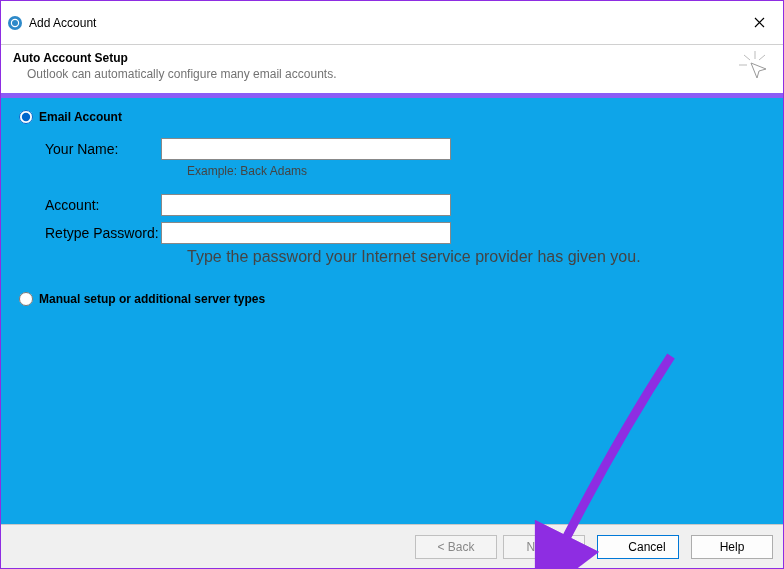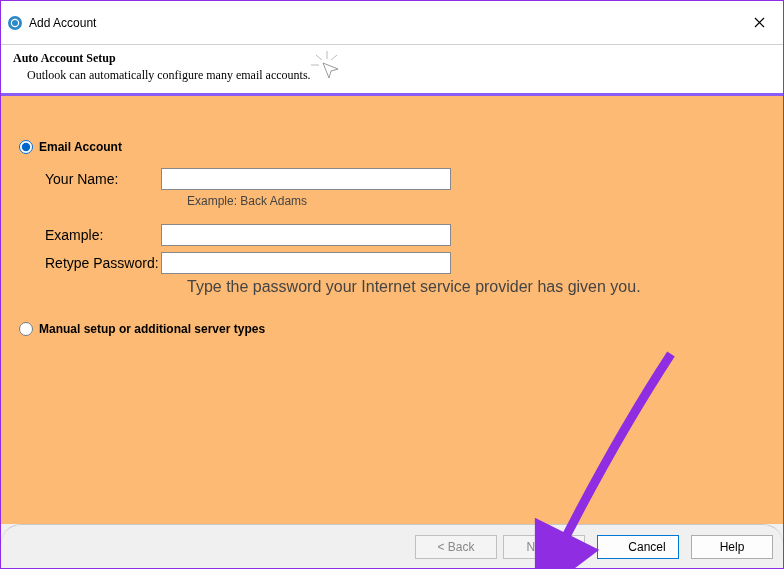--- a/index.html
+++ b/index.html
@@ -39,47 +39,46 @@
   .close-btn {
     width: 40px; height: 26px;
     display: flex; align-items: center; justify-content: center;
     font-size: 14px;
     color: #000;
   }
 
   .header {
     background: #fff;
     padding: 6px 12px 10px 12px;
-    border-bottom: 3px solid #8b5cf6;
-    display: flex;
-    justify-content: flex-start;
+    border-bottom: 5px solid #8b5cf6;
+    display: flex;
+    justify-content: space-between;
     align-items: flex-start;
-    font-family: Liberation Serif, serif;
   }
   .header h1 {
     margin: 0 0 2px 0;
     font-size: 12px;
     font-weight: bold;
   }
   .header p {
     margin: 0 0 0 14px;
     font-size: 12px;
-    color: #000000;
+    color: #737373;
   }
   .header .wizard-icon {
     width: 32px; height: 32px;
     flex-shrink: 0;
     color: #999;
   }
 
   .body {
     flex: 1;
-    padding: 44px 18px 10px 18px;
+    padding: 12px 18px 10px 18px;
     position: relative;
-    background: #fdba74;
+    background: #0ea5e9;
   }
 
   .radio-row {
     display: flex;
     align-items: center;
     margin-bottom: 14px;
   }
   .radio-row input[type=radio] {
     width: 14px; height: 14px;
     margin: 0 6px 0 0;
@@ -132,21 +131,20 @@
 
   .footer {
     background: #f0f0f0;
     border-top: 1px solid #c8c8c8;
     height: 44px;
     display: flex;
     align-items: center;
     justify-content: flex-end;
     padding: 0 10px;
     gap: 6px;
-    border-radius: 20px;
   }
   .btn {
     min-width: 82px;
     height: 24px;
     background: #fdfdfd;
     border: 1px solid #adadad;
     font-size: 12px;
     padding: 0 10px;
     cursor: default;
   }
@@ -216,21 +214,21 @@
 
     <div class="form-block">
       <div class="form-row">
         <span class="lbl">Your Name:</span>
         <input type="text" value="" style="">
       </div>
       <div class="hint">Example: Back Adams</div>
 
 
       <div class="form-row">
-        <span class="lbl">Example:</span>
+        <span class="lbl">Account:</span>
         <input type="password" value="" style="">
       </div>
       <div class="form-row" style="margin-top:6px">
         <span class="lbl">Retype Password:</span>
         <input type="password" value="" style="">
       </div>
       <div class="hint-last">Type the password your Internet service provider has given you.</div>
     </div>
 
     <div class="radio2">

